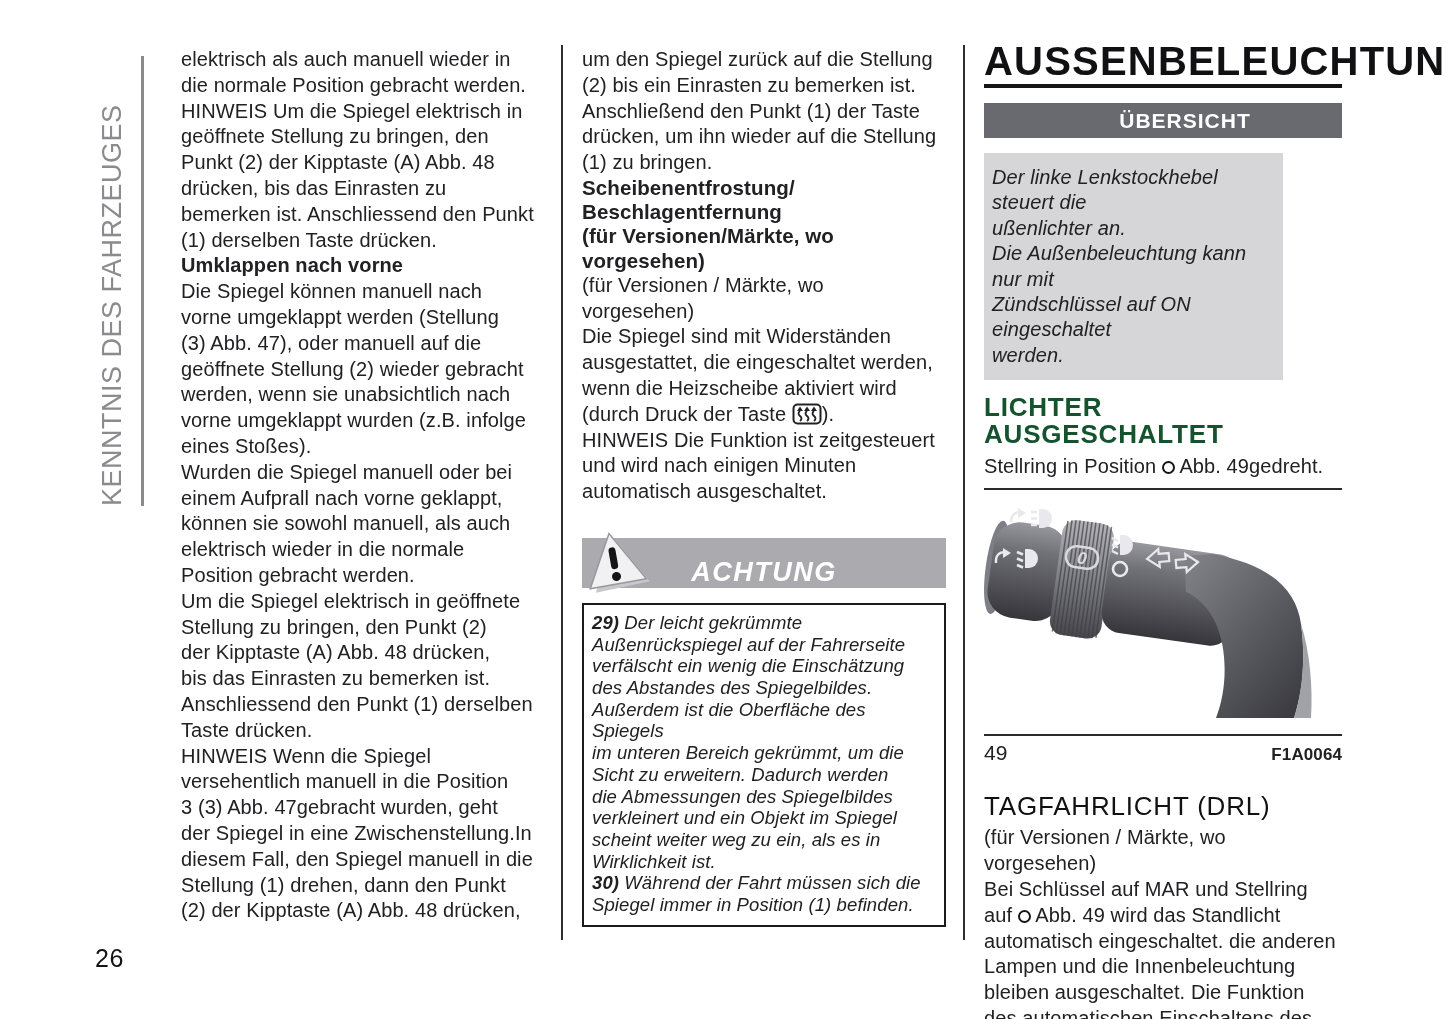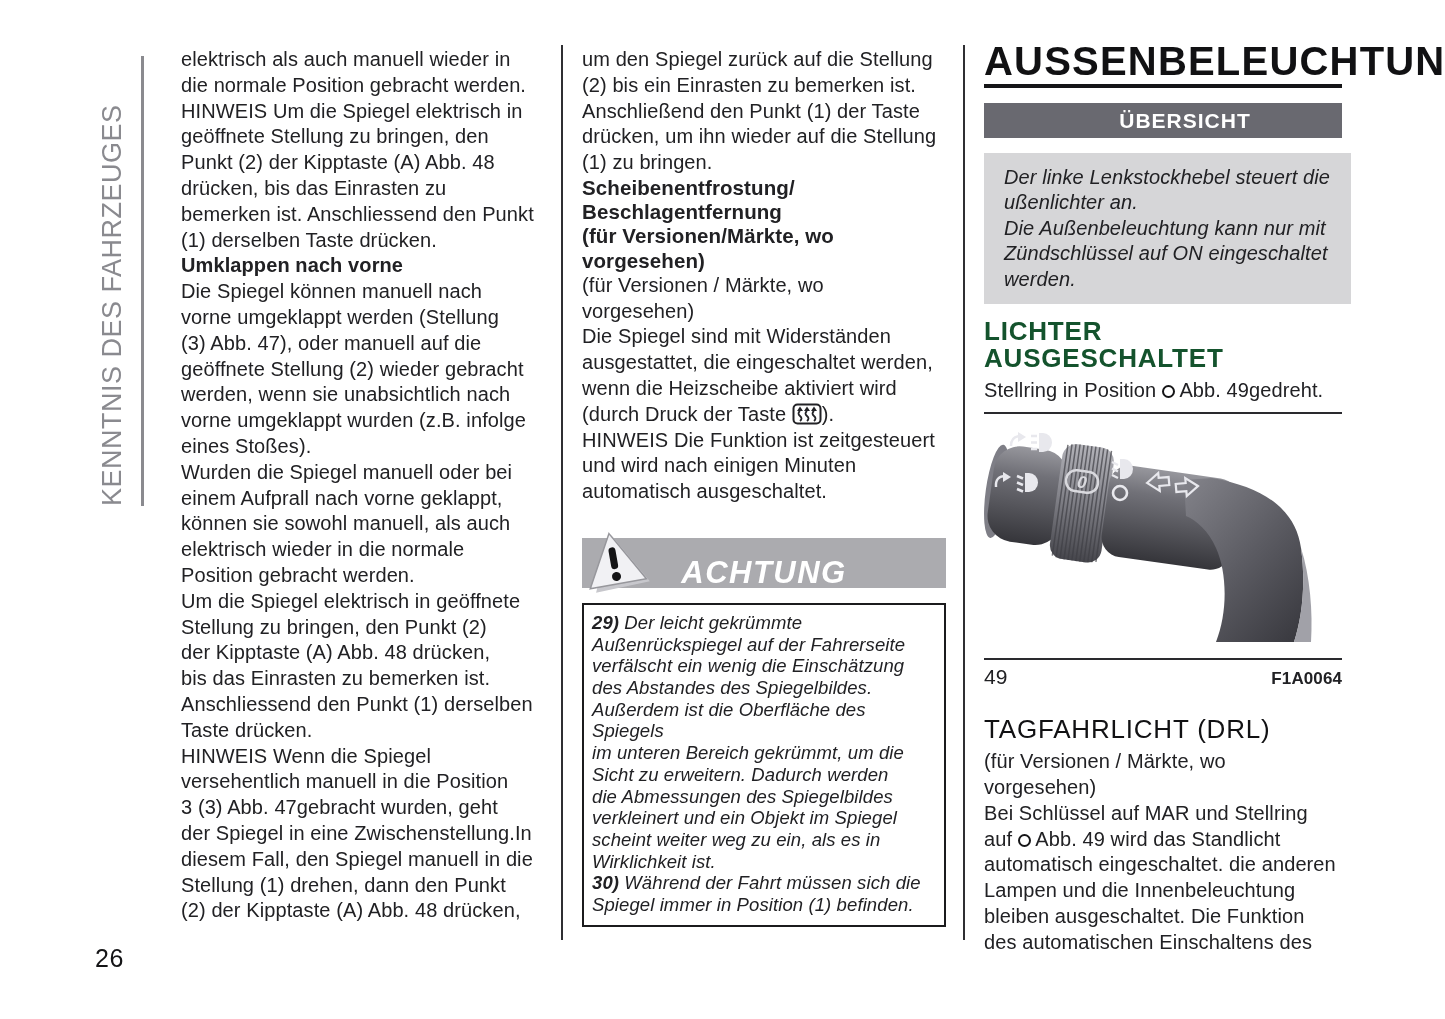--- a/index.html
+++ b/index.html
@@ -37,35 +37,35 @@
   .subhead { font-weight:bold; }
   .mid-subhead { font-weight:bold; font-size:20.5px; line-height:24.2px; }
 
   .hw-icon svg { vertical-align:-4px; }
 
   
   .achtung-banner {
     position:relative; margin-top:33px; height:50px; background:#ababaf;
     display:flex; align-items:center; justify-content:center;
   }
-  .achtung-label { color:#ffffff; font-weight:bold; font-style:italic; font-size:31px; letter-spacing:1.5px;margin-top:20px; }
+  .achtung-label { color:#ffffff; font-weight:bold; font-style:italic; font-size:27px; letter-spacing:1.5px;margin-top:20px; }
   .warning-triangle { position:absolute; left:0px; top:-8px; }
   .warning-box {
     margin-top:15px; border:2px solid #1b1b1d; padding:7px 8px 9px 8px;
     font-style:italic; font-size:18.5px; line-height:21.7px;
   }
   .warning-num { font-weight:bold; }
 
   
   .rc-title { width:358px; font-size:40px; font-weight:bold; letter-spacing:1.2px; line-height:32px;
               color:#111113; border-bottom:4px solid #151517; padding-bottom:7px; }
   .rc-banner { width:358px; margin-top:15px; height:35px; background:#696970; color:#ffffff;
                display:flex; align-items:center; justify-content:center;
                font-weight:bold; font-size:21px; letter-spacing:1px;padding-left:44px; }
-  .rc-note { width:367px; margin-top:15px; background:#d6d6d8; padding:12px 20px;
+  .rc-note { width:299px; margin-top:15px; background:#d6d6d8; padding:12px 8px;
              font-style:italic; font-size:20px; line-height:25.4px; }
   .rc-head { margin-top:14px; font-size:26px; font-weight:bold; letter-spacing:0.8px; line-height:27px; color:#14532d; }
   .stellring { margin-top:6px; }
   .pos-circle { display:inline-block; width:13px; height:13px; border:2.5px solid #151517;
                 border-radius:50%; vertical-align:-1px; }
   .figure { width:358px; margin-top:8px; border-top:2px solid #2a2a2e; border-bottom:2px solid #2a2a2e; padding:0; font-size:0; }
   .figure-caption { width:358px; display:flex; justify-content:space-between; align-items:baseline; margin-top:4px; }
   .fig-num { font-size:21px; }
   .fig-code { font-size:17px; font-weight:bold;margin-left:32px; }
   .drl-head { margin-top:26px; font-size:26px; font-weight:normal; letter-spacing:0.8px; color:#111113; }

